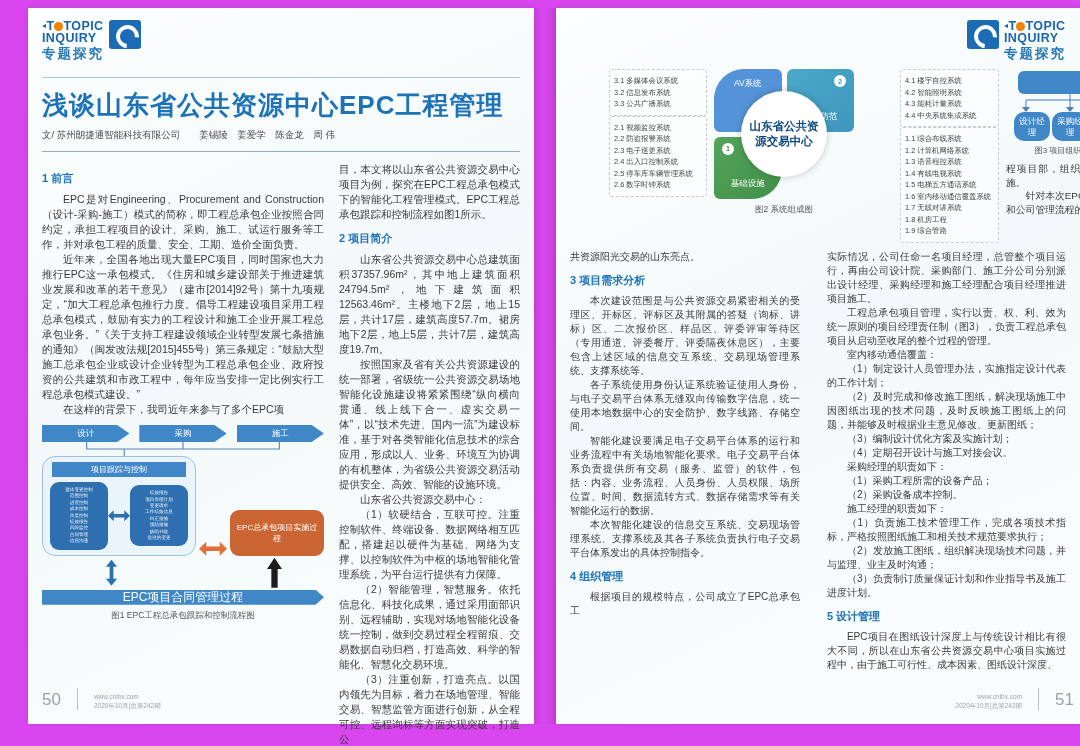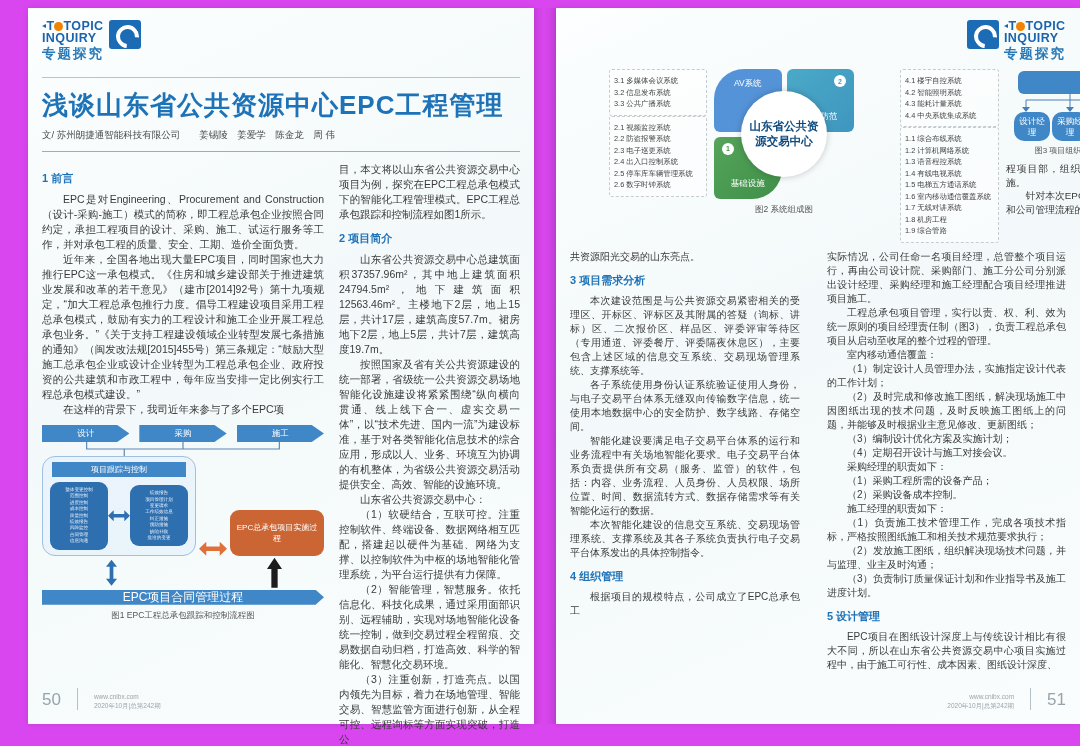--- a/index.html
+++ b/index.html
@@ -49,21 +49,21 @@
   .f1-impl{width:84px;background:#cb6533;color:#fff;border-radius:9px;font-size:8px;line-height:11px;text-align:center;padding:12px 5px;flex:none;}
   .f1-lower{position:relative;height:30px;margin:2px 0;}
   .arrow-v{position:absolute;left:64px;top:2px;width:11px;height:26px;background:#2e6fb0;clip-path:polygon(50% 0,100% 27%,67% 27%,67% 73%,100% 73%,50% 100%,0 73%,33% 73%,33% 27%,0 27%);}
   .arrow-up{position:absolute;right:42px;top:0;width:15px;height:30px;background:#1d1d1d;clip-path:polygon(50% 0,100% 38%,71% 38%,71% 100%,29% 100%,29% 38%,0 38%);}
   .f1-bar{height:15px;background:#3f87c7;color:#fff;font-size:12px;display:flex;align-items:center;justify-content:center;clip-path:polygon(0 0,97% 0,100% 50%,97% 100%,0 100%);}
   .fig-cap{text-align:center;font-size:8.5px;color:#555;margin-top:5px;}
 
   
   .footer{position:absolute;bottom:14px;display:flex;align-items:flex-end;gap:16px;}
   .footer.fl{left:14px;}
-  .footer.fr{right:14px;}
+  .footer.fr{right:6px;}
   .pageno{font-size:17px;color:#98a4ab;}
   .vr{width:1px;height:22px;background:#b7c0c6;}
   .foot-sm{font-size:6.5px;color:#9aa6ad;line-height:9px;}
   .foot-sm.r{text-align:right;}
 
   
   .rp-top{display:flex;gap:7px;margin-top:6px;align-items:flex-start;}
   .list-stack{width:98px;display:flex;flex-direction:column;flex:none;margin-left:39px;}
   .list-stack.rt{width:99px;}
   .dashed{border:1px dashed #c6cbd0;border-radius:3px;padding:5px 4px;font-size:7.4px;line-height:11.5px;color:#444;white-space:pre-line;background:rgba(255,255,255,0.5);}

